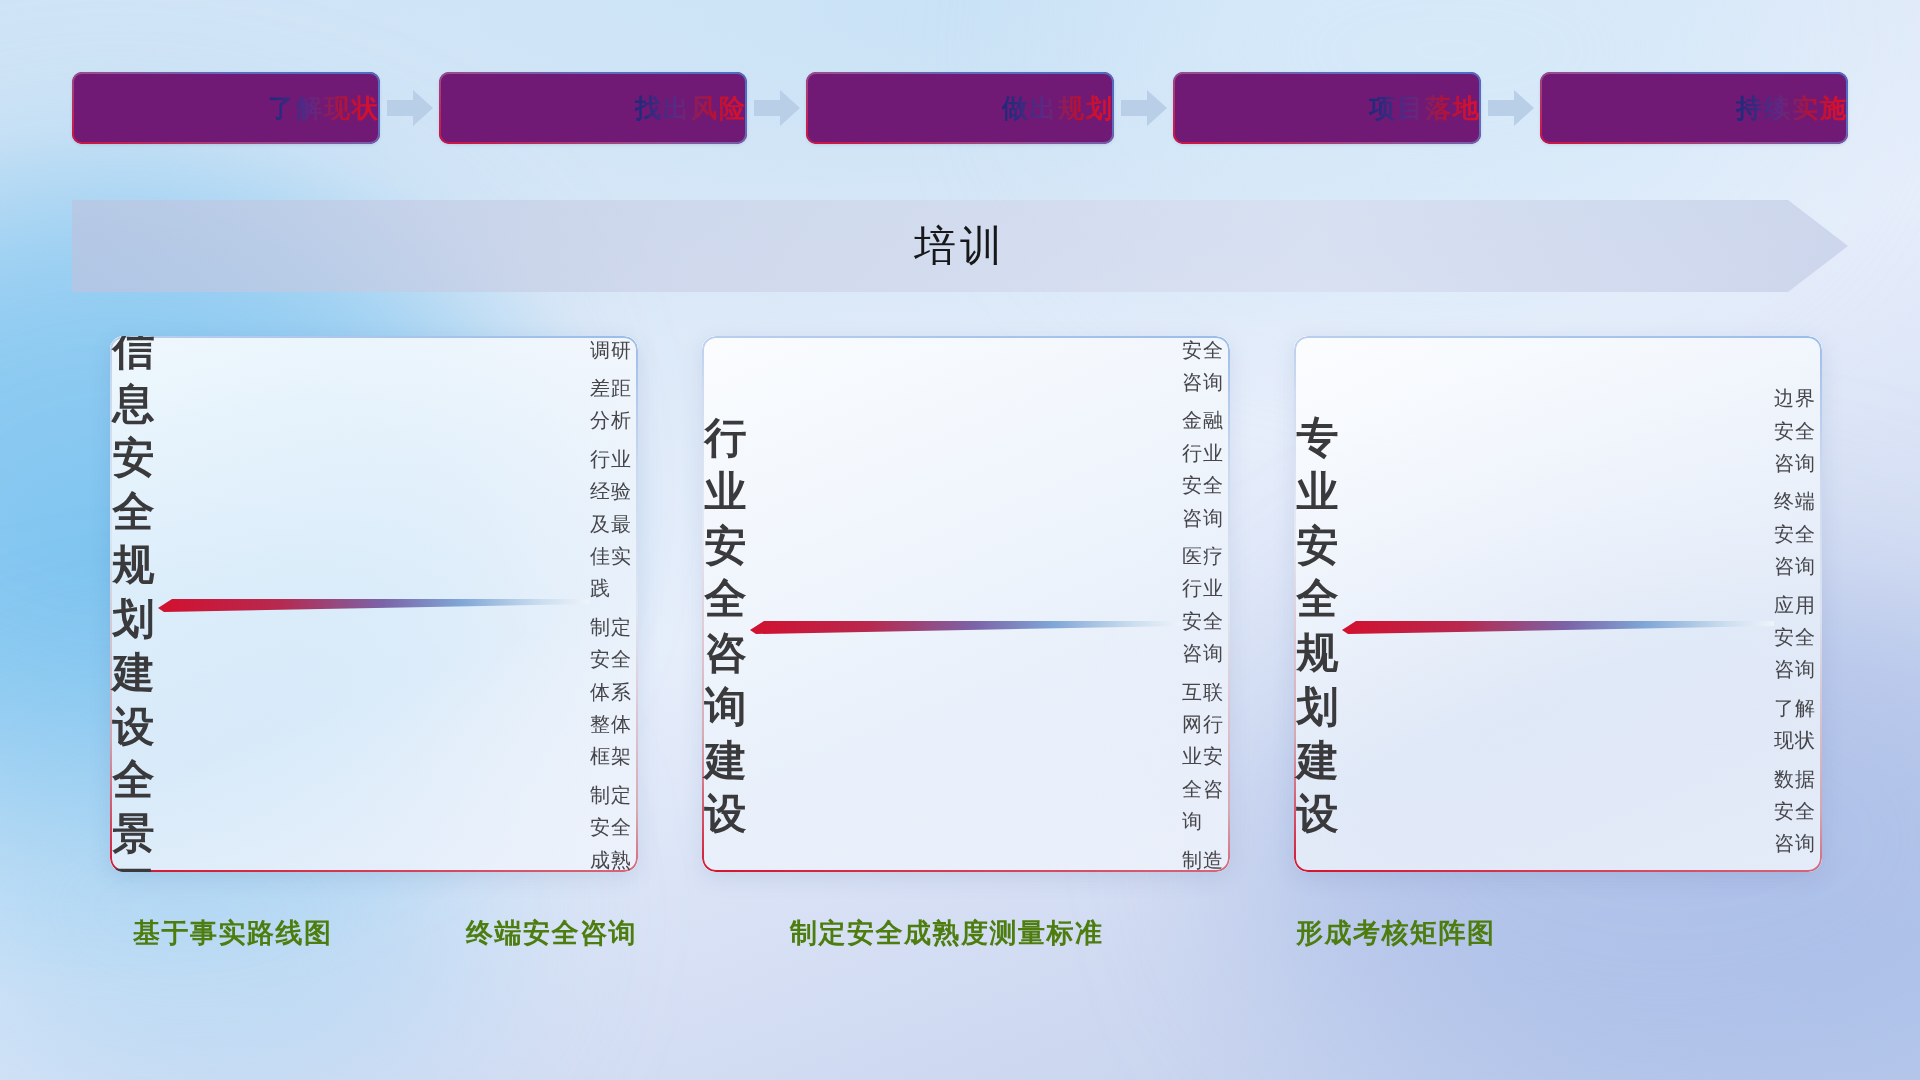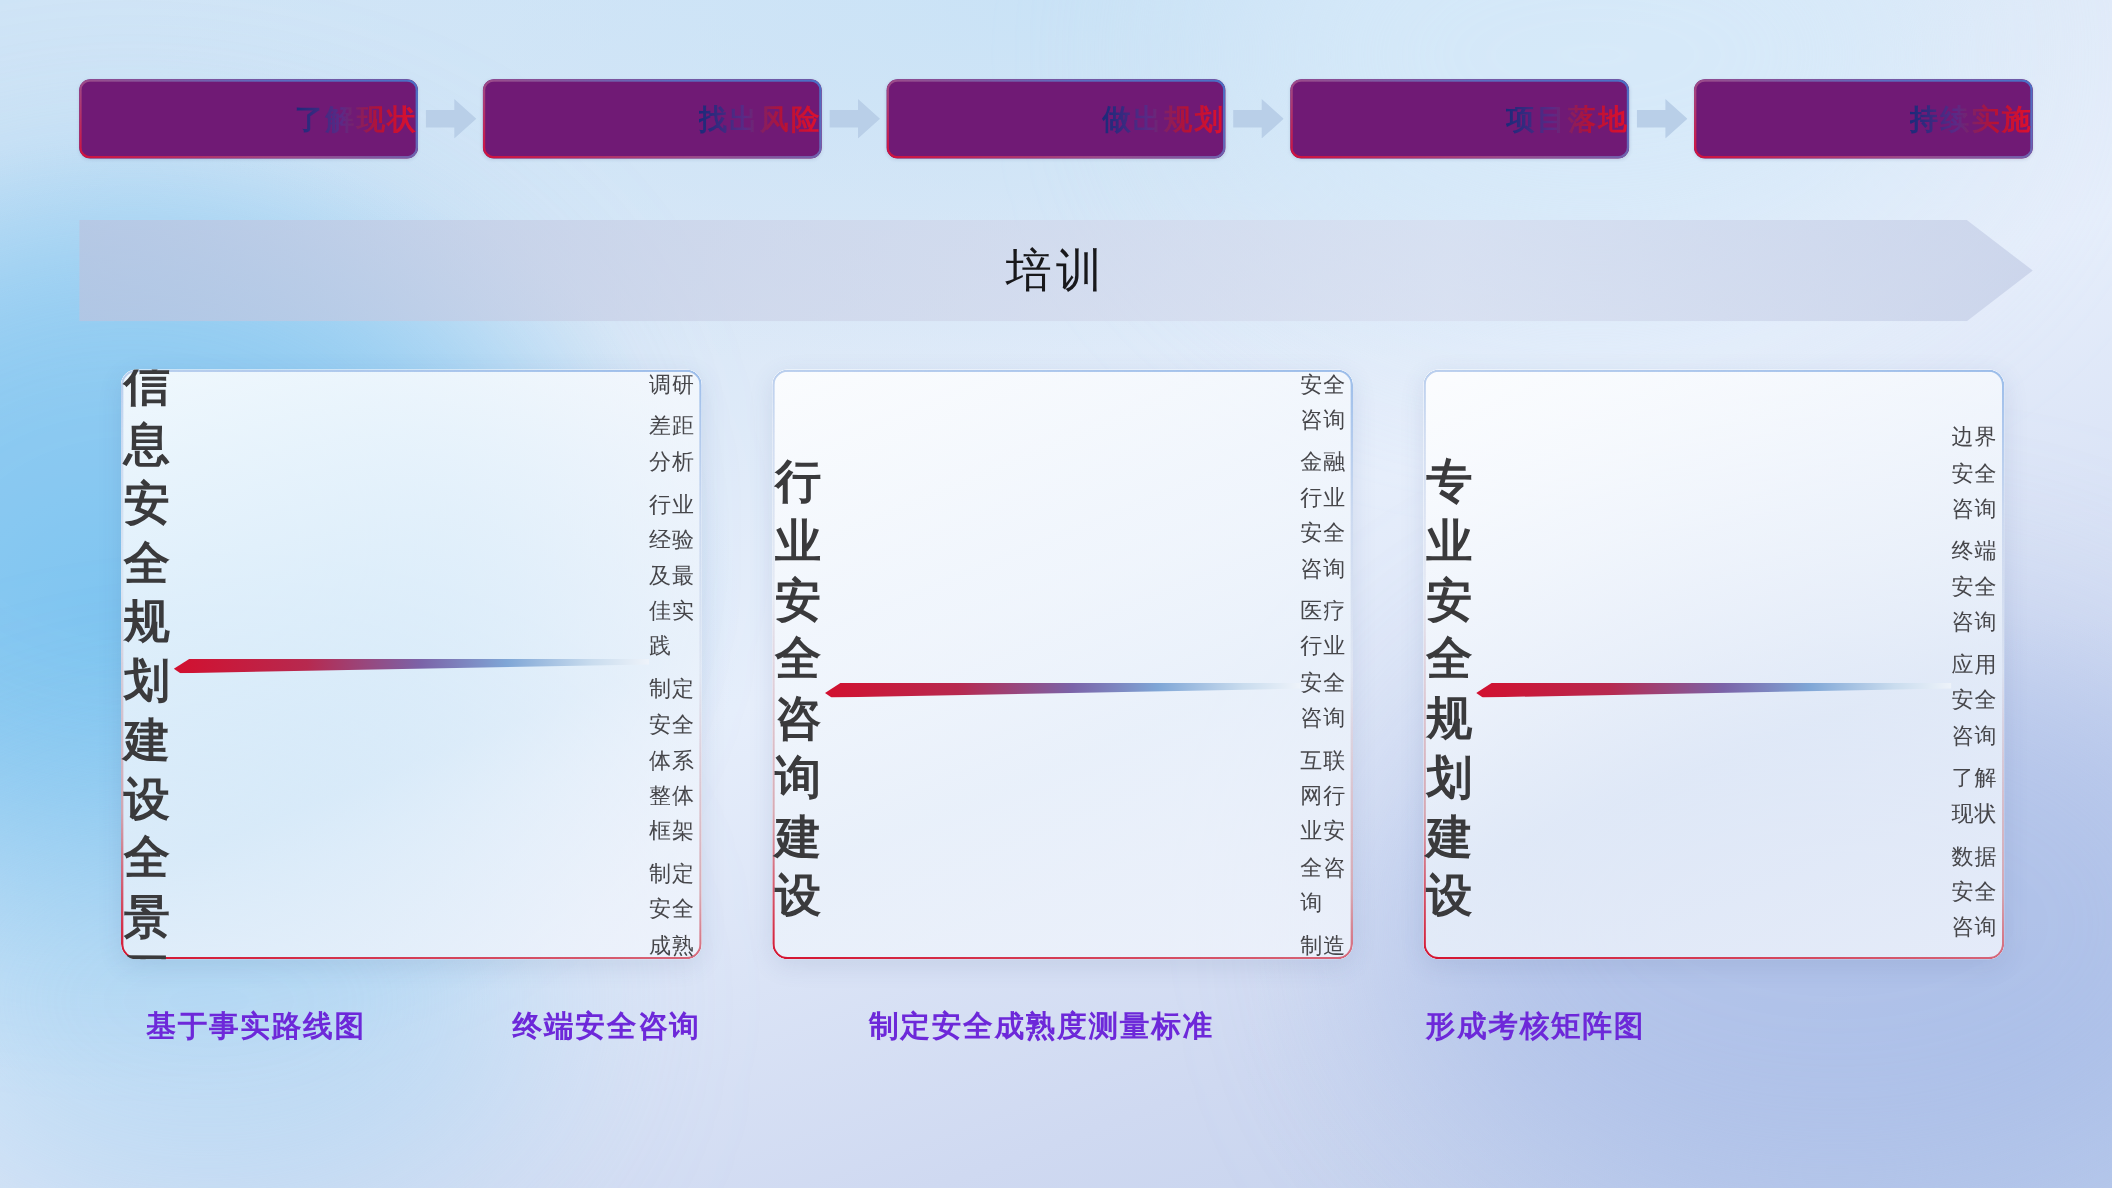--- a/index.html
+++ b/index.html
@@ -103,21 +103,21 @@
     list-style:none;
   }
   .card-list li {
     font-size:20px; color:#46464a; line-height:1.62; letter-spacing:1px;
   }
 
   
   .bottom-labels { position:absolute; left:0; top:915px; width:1920px; height:52px; }
   .bl {
     position:absolute; top:0;
-    font-size:27px; font-weight:bold; color:#6d28d9; letter-spacing:1.5px;
+    font-size:27px; font-weight:bold; color:#4d7c0f; letter-spacing:1.5px;
     white-space:nowrap;
   }
 </style>
 </head>
 <body>
 
 <div class="bg-blob blob-a"></div>
 <div class="bg-blob blob-b"></div>
 <div class="bg-blob blob-c"></div>
 <div class="bg-blob blob-d"></div>

